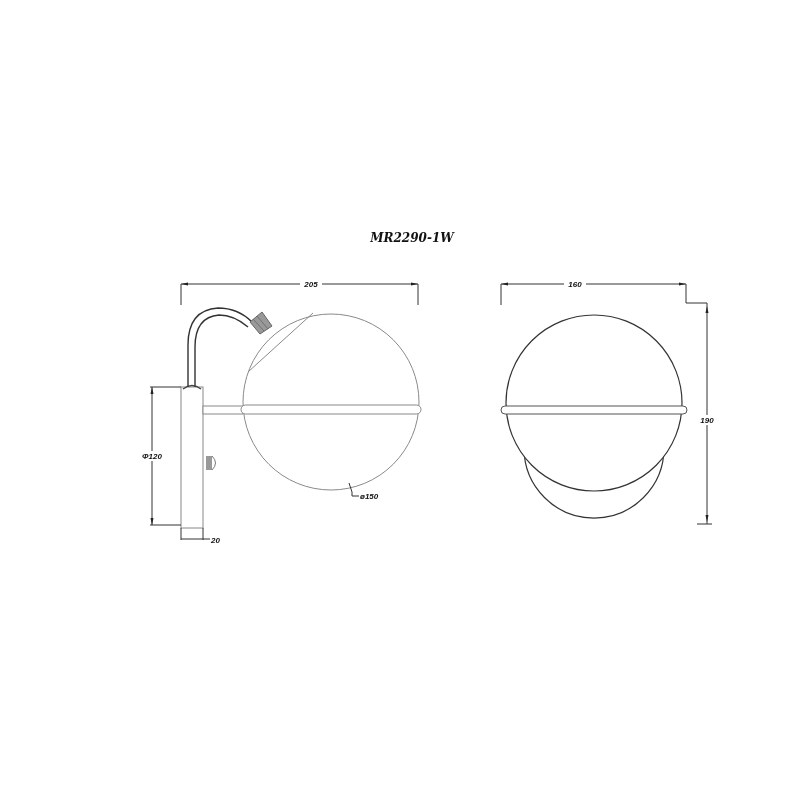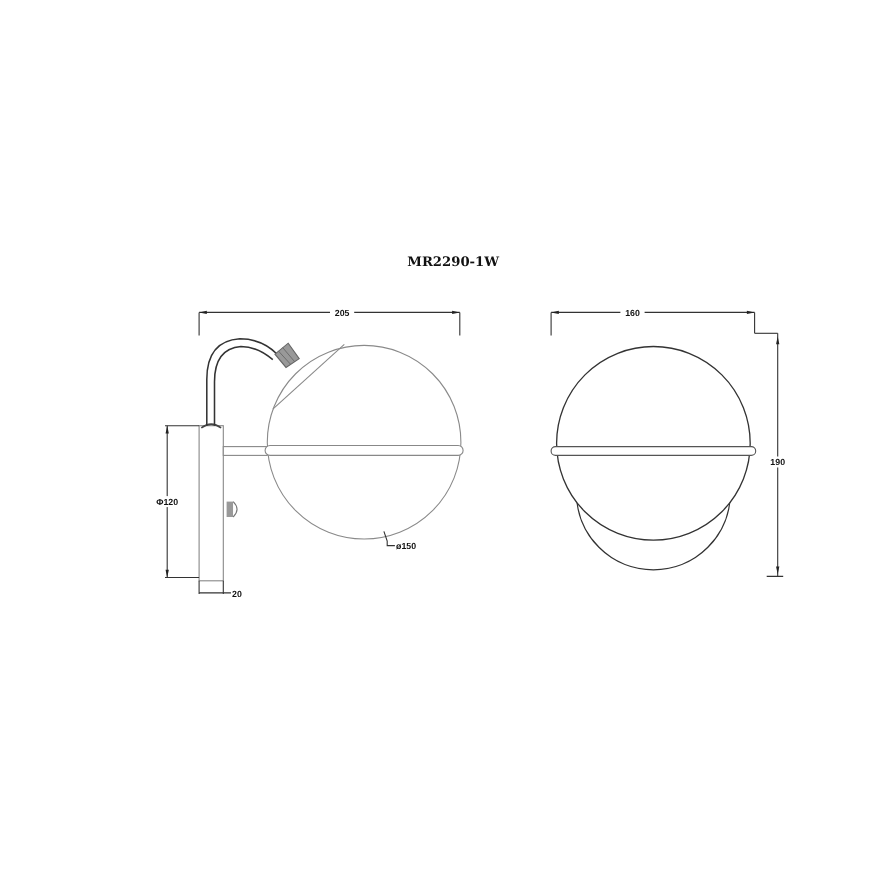--- a/index.html
+++ b/index.html
@@ -1,16 +1,16 @@
 <!DOCTYPE html>
 <html><head>
   <meta charset="utf-8">
   <style>
     html, body { margin: 0; padding: 0; background: #ffffff; }
-    .canvas { position: relative; width: 800px; height: 604px; background: #ffffff; overflow: hidden; }
+    .canvas { position: relative; width: 800px; height: 604px; background: #ffffff; overflow: hidden; font-style: italic; }
     svg { position: absolute; left: 0; top: 0; }
     .title { font-family: "DejaVu Serif", serif; font-weight: bold; font-size: 12px; fill: #111; }
     .dim { font-family: "Liberation Sans", sans-serif; font-size: 8px; fill: #111; font-weight: bold; }
     .logo { position: absolute; left: 538px; top: 733px; font-family: "DejaVu Sans", sans-serif; font-size: 26px; letter-spacing: 0.5px; font-weight: 300; }
     .logo .a { color: #9a9a9a; }
     .logo .b { color: #e8a3a3; }
   </style>
 </head>
 <body>
 

